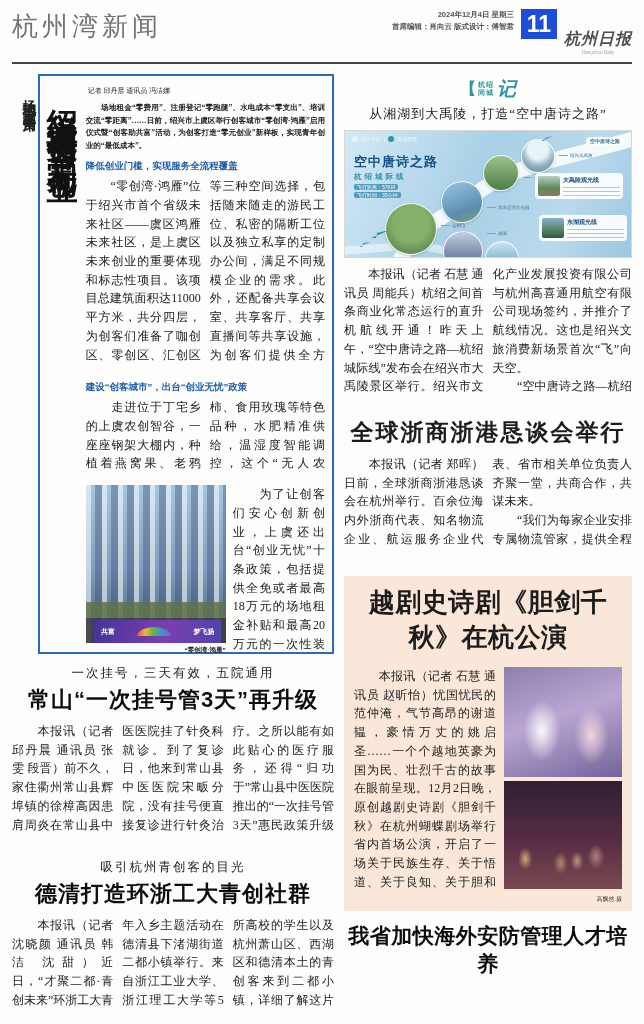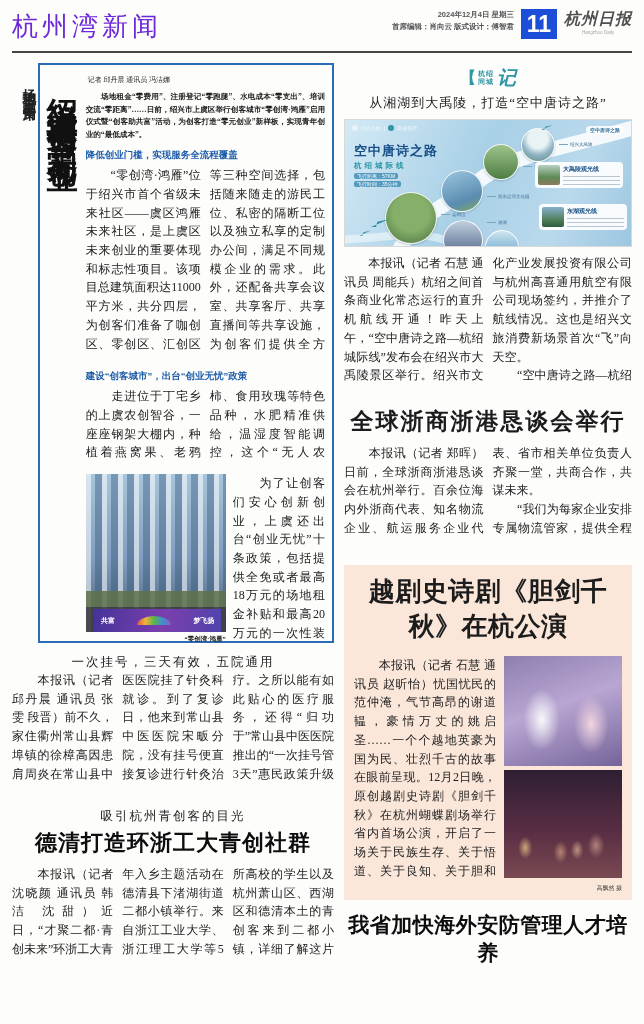--- a/index.html
+++ b/index.html
@@ -5,25 +5,25 @@
   * { margin:0; padding:0; box-sizing:border-box; }
   html,body { background:#e9e9e7; }
   .page {
     width:644px; height:1024px; margin:0 auto; background:#fdfdfc;
     outline:1px solid #c2c2c0; overflow:hidden; position:relative;
     font-family:"Liberation Serif","DejaVu Serif",serif; color:#1c1c1c;
   }
 
   
   .header { display:flex; justify-content:space-between; align-items:flex-start; padding:9px 12px 0 12px; }
-  .section-title { font-family:"Liberation Sans","DejaVu Sans",sans-serif; font-size:26px; color:#6d28d9; letter-spacing:4px; font-weight:500; }
+  .section-title { font-family:"Liberation Sans","DejaVu Sans",sans-serif; font-size:26px; color:#737373; letter-spacing:4px; font-weight:500; }
   .header-right { display:flex; gap:7px; }
   .header-meta { text-align:right; font-size:7.5px; line-height:1.6; color:#555; font-family:"Liberation Sans",sans-serif; font-weight:700; }
   .page-num { width:36px; height:30px; background:#1d4ed8; color:#fff; font-family:"Liberation Sans",sans-serif; font-weight:700; font-size:23px; display:flex; align-items:center; justify-content:center; }
-  .masthead-block { text-align:center; }
+  .masthead-block { text-align:center;margin-top:20px; }
   .masthead { font-size:16px; font-weight:700; font-style:italic; color:#4f4f4f; letter-spacing:1px; }
   .masthead-en { font-size:4.5px; color:#a5a5a5; font-family:"Liberation Sans",sans-serif; }
   .header-rule { border-top:2.5px solid #454545; margin:7px 12px 0 12px; }
 
   
   .main { display:flex; gap:10px; padding:10px 12px 0 12px; }
   .col-left { width:322px; flex:none; }
   .col-right { width:288px; flex:none; }
 
   
@@ -190,20 +190,21 @@
               </div>
               <div class="body side-text">　　为了让创客们安心创新创业，上虞还出台“创业无忧”十条政策，包括提供全免或者最高18万元的场地租金补贴和最高20万元的一次性装修补贴，解创客场地之忧；提供“零元入住”青创公寓等可同时享受的服务之优；推出最高额度创业贷，设立创客创业失败风险补偿金；叠加人才奖励、评优奖励等，享受人才加快奖励补助。
 　　为了让创客“创业无忧”，当地把创客身边每件事“集成改革”，实现创客事项“线上通办”。当地还推出1000余套创客专属房源。据统计，今年以来上虞新增创客主体7814户。</div>
             </div>
           </div>
         </div>
       </div>
 
       <div class="article">
         <div class="kicker-line">一次挂号，三天有效，五院通用</div>
+        <div class="headline h22">常山“一次挂号管3天”再升级</div>
         <div class="body cols3 h-hospital-body">　　本报讯（记者 邱丹晨 通讯员 张雯 段晋）前不久，家住衢州常山县辉埠镇的徐樟高因患肩周炎在常山县中医医院挂了针灸科就诊。到了复诊日，他来到常山县中医医院宋畈分院，没有挂号便直接复诊进行针灸治疗。之所以能有如此贴心的医疗服务，还得“归功于”常山县中医医院推出的“一次挂号管3天”惠民政策升级版。
 　　去年7月，常山县中医医院积极回应患者需求，推出了“一次挂号管3天”的便民服务举措。今年11月，常山在智慧医疗建设方面又迈出了重要一步，成功升级智慧医院信息系统（区域医共体版本），将“一次挂号管3天”服务的覆盖范围拓展至5家医院。患者在常山县中医医院医共体任何一家成员单位就诊，均可享受一次挂号72小时内有效（专家门诊号除外）。
 　　今年56岁的刘大叔家住常山县何家乡，受肝炎困扰多年，每次到常山县中医医院就诊，因为路途远，十分不便。“以前每次检查抽血，等验血报告出来后医生已经下班了。第二天早上坐车去复查配药，又要花上一天时间。”刘大叔说，“现在好了，昨天在常山县中医医院挂号看病，今天可以在何家分院免挂号配药，极大方便了农村的患者。”
 　　“‘一次挂号管3天’惠民政策升级后，不仅提升了患者的就医体验，也减轻了医护人员的工作负担，让医护人员可以将更多的精力投入到核心诊疗工作中，提高医疗服务效率。”常山县中医医院党委书记徐志军表示，接下来，该院将升级门诊叫号系统，方便复诊患者就医，简化就医流程；同时，针对百姓需求，不断推出改善群众医疗服务体验的具体措施，助推医疗卫生高质量发展。</div>
       </div>
 
       <div class="article">
         <div class="kicker-line">吸引杭州青创客的目光</div>
         <div class="headline h22">德清打造环浙工大青创社群</div>
         <div class="body cols3 h-deqing-body">　　本报讯（记者 沈晓颜 通讯员 韩洁 沈甜）近日，“才聚二都·青创未来”环浙工大青年入乡主题活动在德清县下渚湖街道二都小镇举行。来自浙江工业大学、浙江理工大学等5所高校的学生以及杭州萧山区、西湖区和德清本土的青创客来到二都小镇，详细了解这片传承与创新交融的青春之地。

